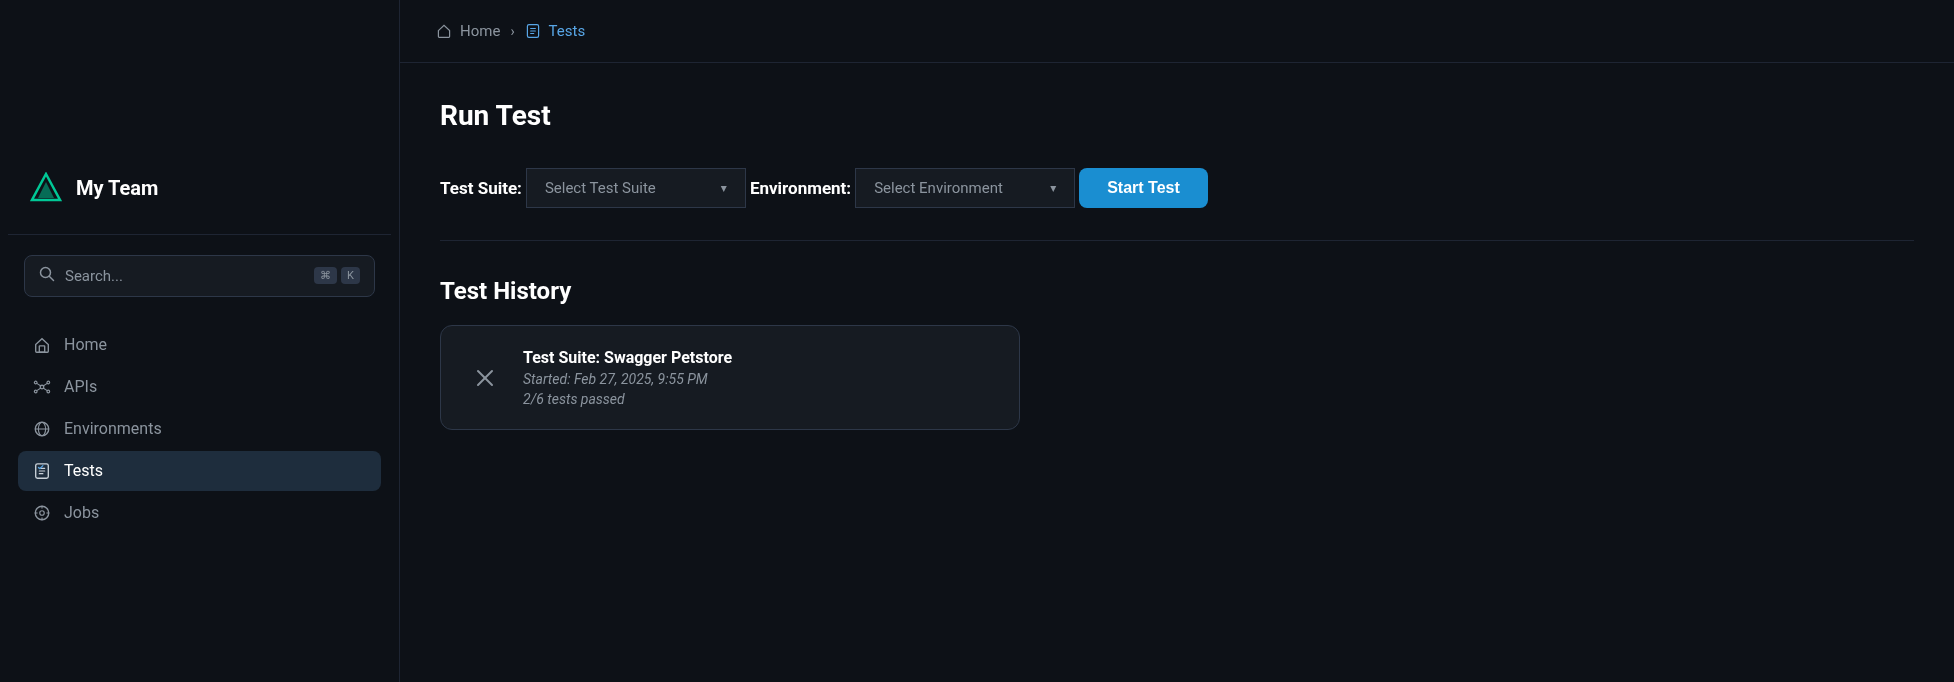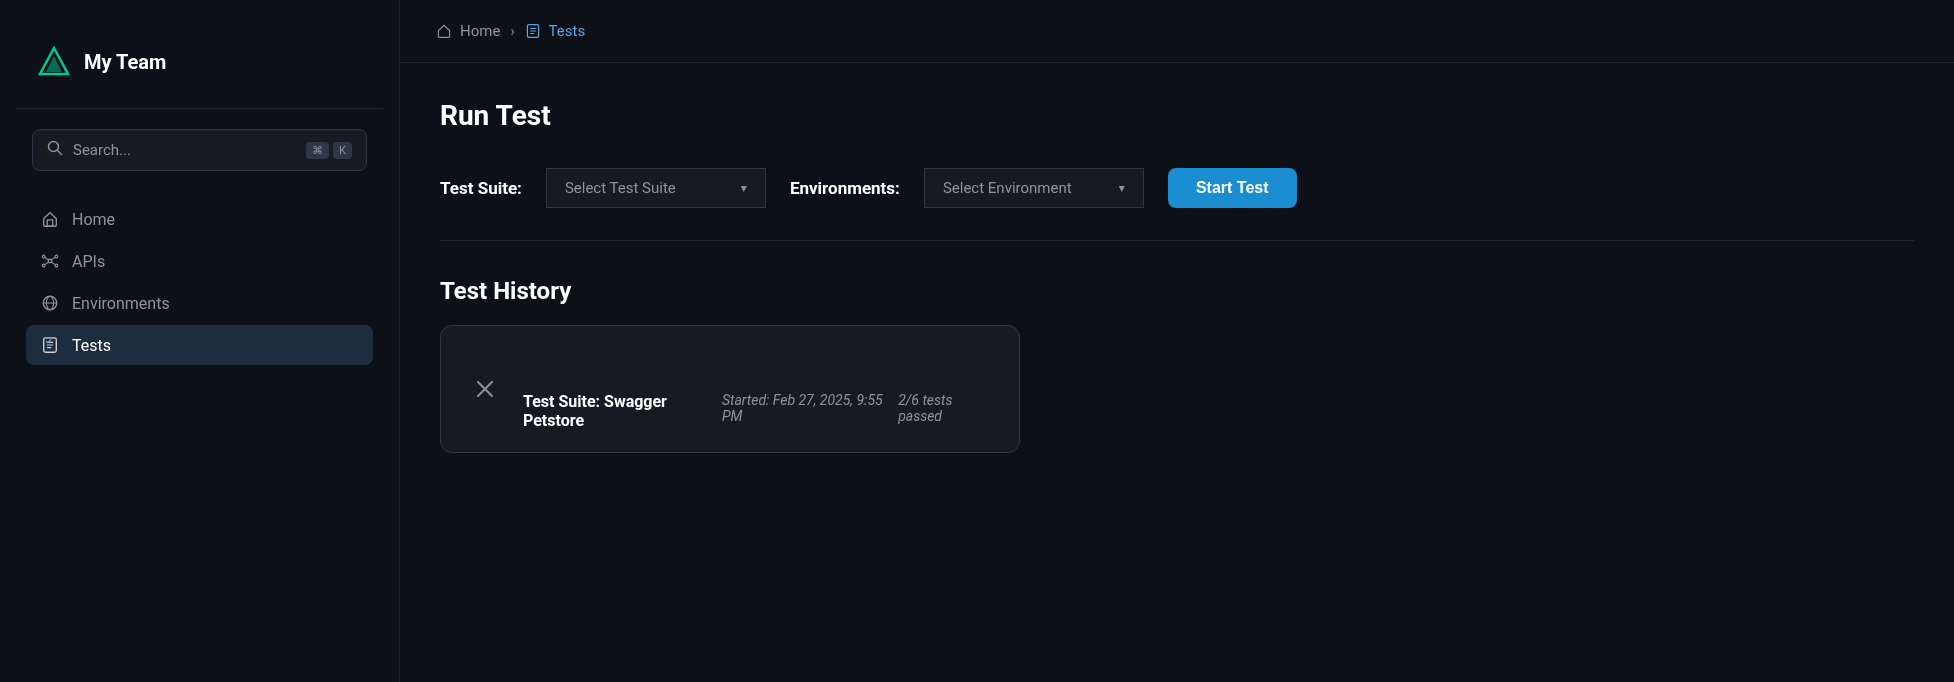--- a/index.html
+++ b/index.html
@@ -15,21 +15,22 @@
     }
 
     
     .sidebar {
       width: 400px;
       min-width: 400px;
       background-color: #0d1117;
       border-right: 1px solid #1e2533;
       display: flex;
       flex-direction: column;
-      padding: 16px;
+      padding: 8px;
+      justify-content: center;
     }
 
     .sidebar-header {
       display: flex;
       align-items: center;
       gap: 12px;
       padding: 28px 24px 28px 20px;
       border-bottom: 1px solid #1e2533;
     }
 
@@ -180,21 +181,21 @@
     .section-title {
       font-size: 28px;
       font-weight: 700;
       color: #ffffff;
       margin-bottom: 36px;
     }
 
     .run-test-row {
       display: flex;
       align-items: center;
-      gap: 24px;
+      gap: 4px;
       margin-bottom: 36px;
       padding-bottom: 32px;
       border-bottom: 1px solid #1e2533;
     }
 
     .field-label {
       font-size: 17px;
       font-weight: 700;
       color: #ffffff;
       white-space: nowrap;
@@ -259,23 +260,22 @@
       align-items: center;
       justify-content: center;
       color: #8b949e;
       font-size: 22px;
       font-weight: 300;
       flex-shrink: 0;
     }
 
     .history-info {
       display: flex;
-      flex-direction: row;
+      flex-direction: column;
       gap: 4px;
-      margin-top: 44px;
     }
 
     .history-suite-name {
       font-size: 16px;
       font-weight: 700;
       color: #ffffff;
     }
 
     .history-started {
       font-size: 14px;
@@ -363,20 +363,33 @@
       <span class="nav-icon">
         <svg width="18" height="18" viewBox="0 0 20 20" fill="none">
           <rect x="3" y="2" width="14" height="16" rx="2" stroke="#c9d1d9" stroke-width="1.5"></rect>
           <path d="M7 7h6M7 10h6M7 13h4" stroke="#c9d1d9" stroke-width="1.3" stroke-linecap="round"></path>
           <path d="M6 6l1.5 1.5L11 4" stroke="#58a6e6" stroke-width="1.3" stroke-linecap="round" stroke-linejoin="round"></path>
         </svg>
       </span>
       <span class="nav-label">Tests</span>
     </div>
 
+    <div class="nav-item">
+      <span class="nav-icon">
+        <svg width="18" height="18" viewBox="0 0 20 20" fill="none">
+          <circle cx="10" cy="10" r="7.5" stroke="#8b949e" stroke-width="1.5"></circle>
+          <circle cx="10" cy="10" r="2.5" stroke="#8b949e" stroke-width="1.3"></circle>
+          <line x1="10" y1="2" x2="10" y2="5" stroke="#8b949e" stroke-width="1.3"></line>
+          <line x1="10" y1="15" x2="10" y2="18" stroke="#8b949e" stroke-width="1.3"></line>
+          <line x1="2" y1="10" x2="5" y2="10" stroke="#8b949e" stroke-width="1.3"></line>
+          <line x1="15" y1="10" x2="18" y2="10" stroke="#8b949e" stroke-width="1.3"></line>
+        </svg>
+      </span>
+      <span class="nav-label">Jobs</span>
+    </div>
   </nav>
 </aside>
 
 <main class="main">
 
   <div class="breadcrumb-bar">
     <div class="breadcrumb-home">
       <svg width="16" height="16" viewBox="0 0 20 20" fill="none">
         <path d="M3 9.5L10 3l7 6.5V17a1 1 0 01-1 1H4a1 1 0 01-1-1V9.5z" stroke="#8b949e" stroke-width="1.5"></path>
       </svg>
@@ -396,21 +409,21 @@
 
     <h1 class="section-title">Run Test</h1>
 
     <div class="run-test-row">
       <span class="field-label">Test Suite:</span>
       <div class="select-dropdown">
         <span class="dropdown-label">Select Test Suite</span>
         <span class="chevron">▾</span>
       </div>
 
-      <span class="field-label">Environments:</span>
+      <span class="field-label">Environment:</span>
       <div class="select-dropdown">
         <span class="dropdown-label">Select Environment</span>
         <span class="chevron">▾</span>
       </div>
 
       <button class="start-test-btn">Start Test</button>
     </div>
 
     <h2 class="test-history-title">Test History</h2>
 

